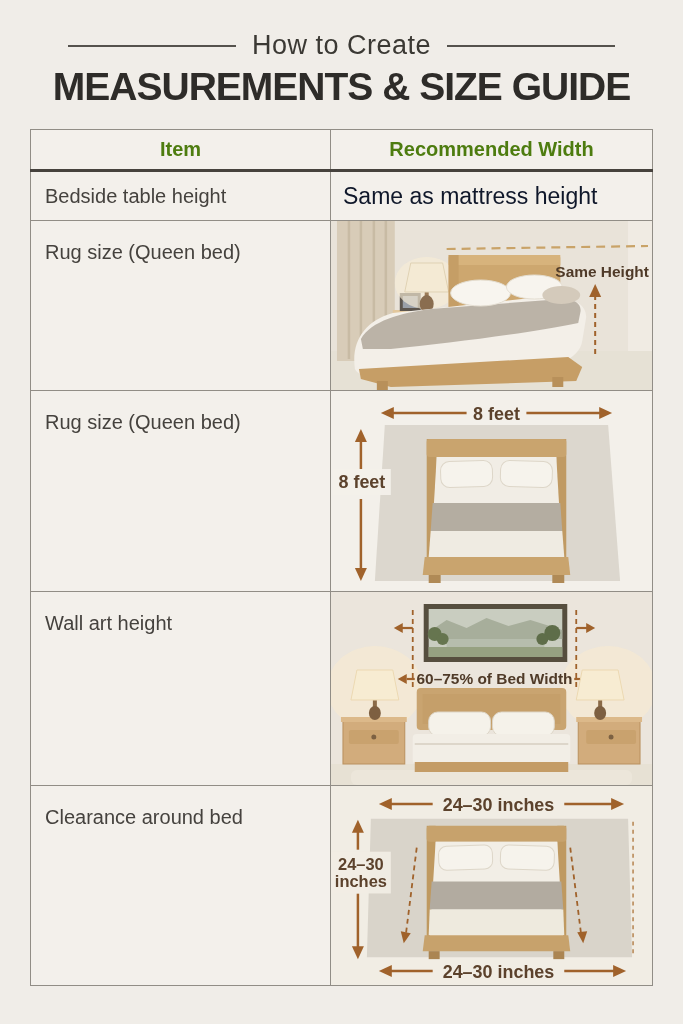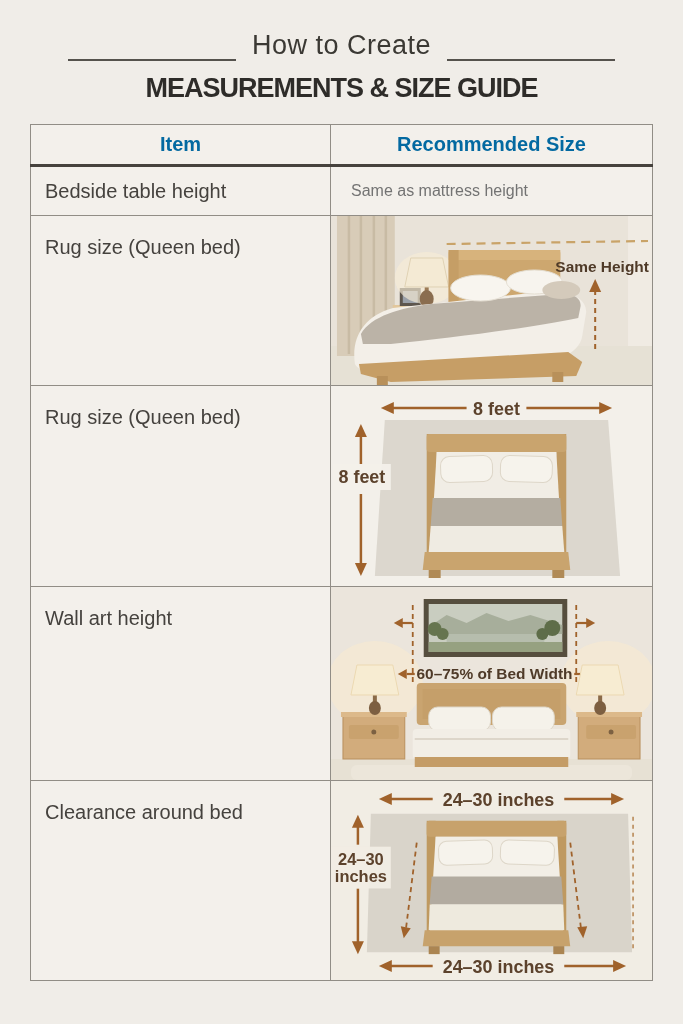--- a/index.html
+++ b/index.html
@@ -9,54 +9,54 @@
     background:#e8e5e0;
   }
   .page {
     position:relative;
     width:683px; height:1024px;
     background:#f0ede8;
     overflow:hidden;
   }
   
   .eyebrow-row {
-    display:flex; align-items:flex-end; justify-content:center;
+    display:flex; align-items:center; justify-content:center;
     gap:16px; padding-top:30px;
   }
   .rule { width:168px; height:2px; background:#55524d; }
   .eyebrow {
     font-size:27px; font-weight:500; color:#3b3934; letter-spacing:.5px;
   }
   .title {
-    margin-top:12px; text-align:center;
-    font-size:27px; font-weight:800; letter-spacing:-1px;
+    margin-top:4px; text-align:center;
+    font-size:39px; font-weight:800; letter-spacing:-1px;
     color:#2e2c29;
   }
   
   table.guide-table {
     border-collapse:collapse; table-layout:fixed;
     width:622px; margin:20px auto 0;
     background:#f3f0eb;
   }
   .col-item { width:300px; }
   .col-size { width:322px; }
   th, td { border:1px solid #918d86; }
   thead th {
-    height:41px; font-size:20px; font-weight:700; color:#0369a1;
+    height:41px; font-size:20px; font-weight:700; color:#4d7c0f;
     text-align:center; border-bottom:3px solid #46423d;
   }
   td.item-cell {
     font-size:20px; color:#45423e;
     vertical-align:top; padding:20px 8px 0 14px;
     background:#f3f0eb;
   }
   td.item-cell.mid { vertical-align:middle; padding-top:0; }
   td.value-cell {
-    font-size:16px; color:#737373;
-    vertical-align:middle; padding-left:20px;
+    font-size:23px; color:#0f172a;
+    vertical-align:middle; padding-left:12px;
     background:#f3f0eb;
   }
   tr.r1 { height:50px; }
   tr.r2 { height:169px; }
   tr.r3 { height:200px; }
   tr.r4 { height:193px; }
   tr.r5 { height:199px;margin-left:46px; }
   td.img-cell { padding:0; vertical-align:top; }
   svg.scene { display:block; width:100%; }
   .scene-a { height:169px; }
@@ -82,21 +82,21 @@
   </header>
 
   <table class="guide-table">
     <colgroup>
         <col class="col-item">
         <col class="col-size">
       </colgroup>
     <thead>
       <tr>
         <th>Item</th>
-        <th>Recommended Size</th>
+        <th>Recommended Width</th>
       </tr>
     </thead>
     <tbody>
 
       <tr class="r1">
         <td class="item-cell mid">Bedside table height</td>
         <td class="value-cell">Same as mattress height</td>
       </tr>
 
       <tr class="r2">

